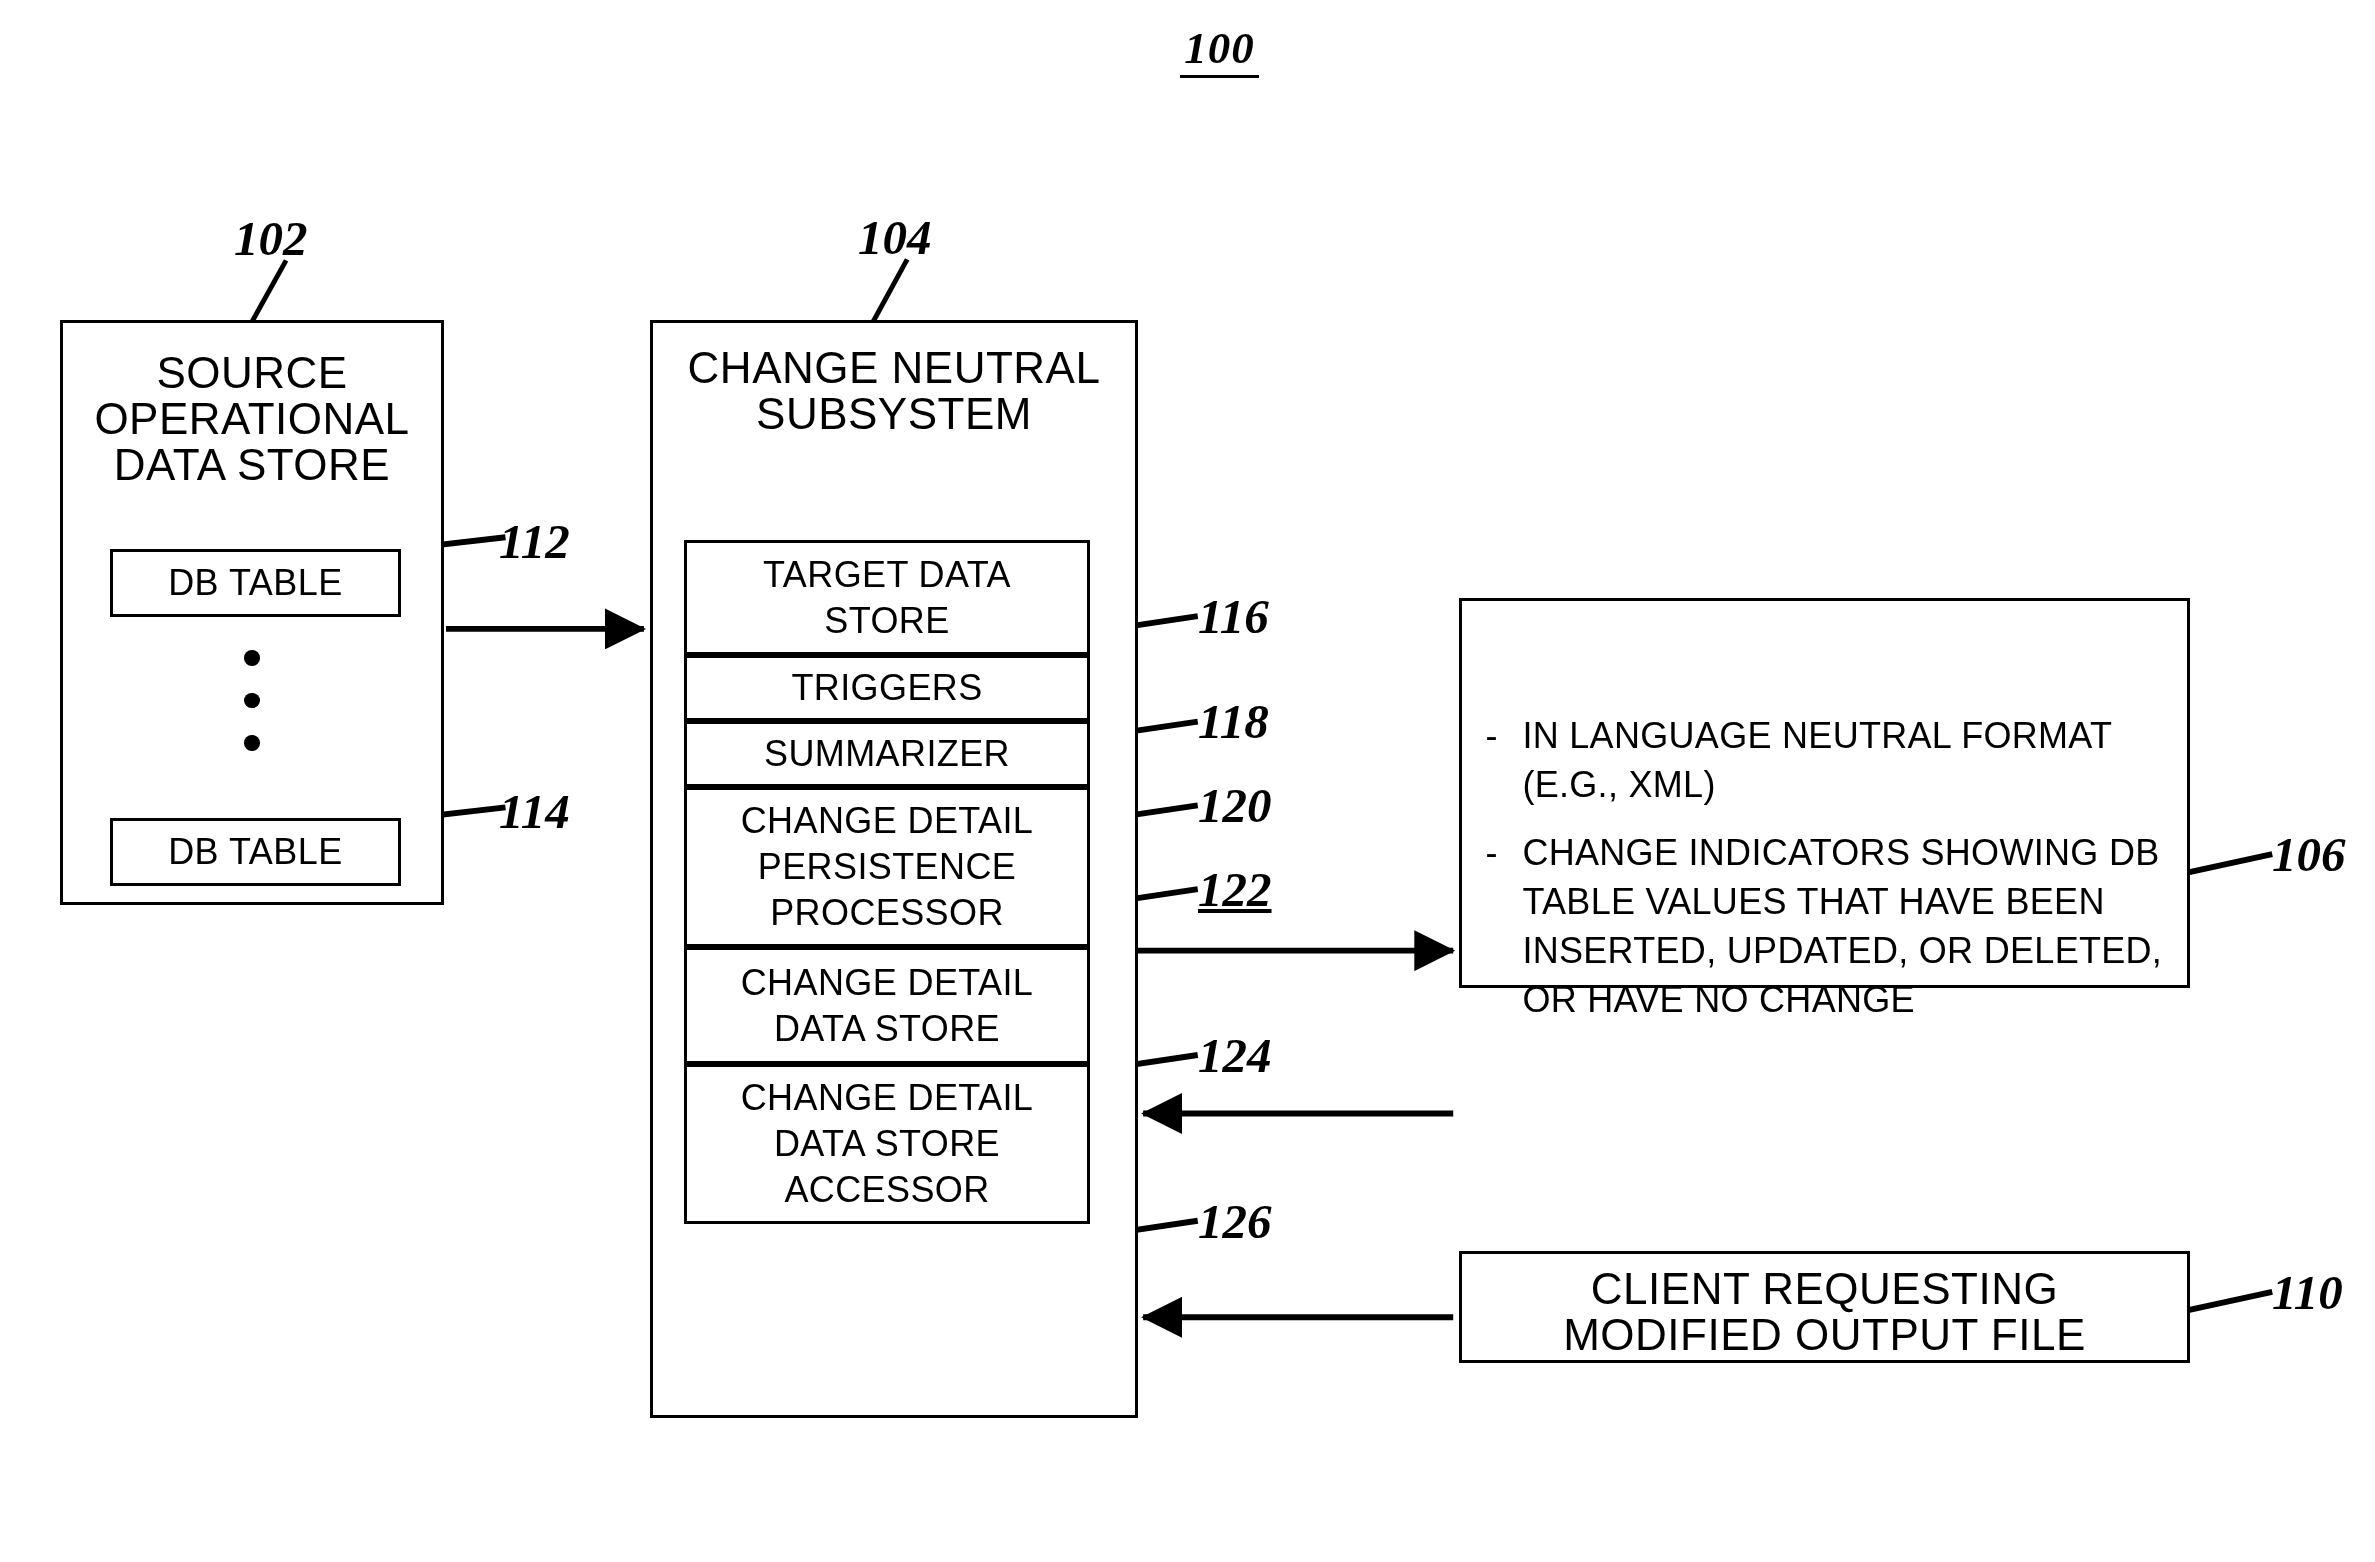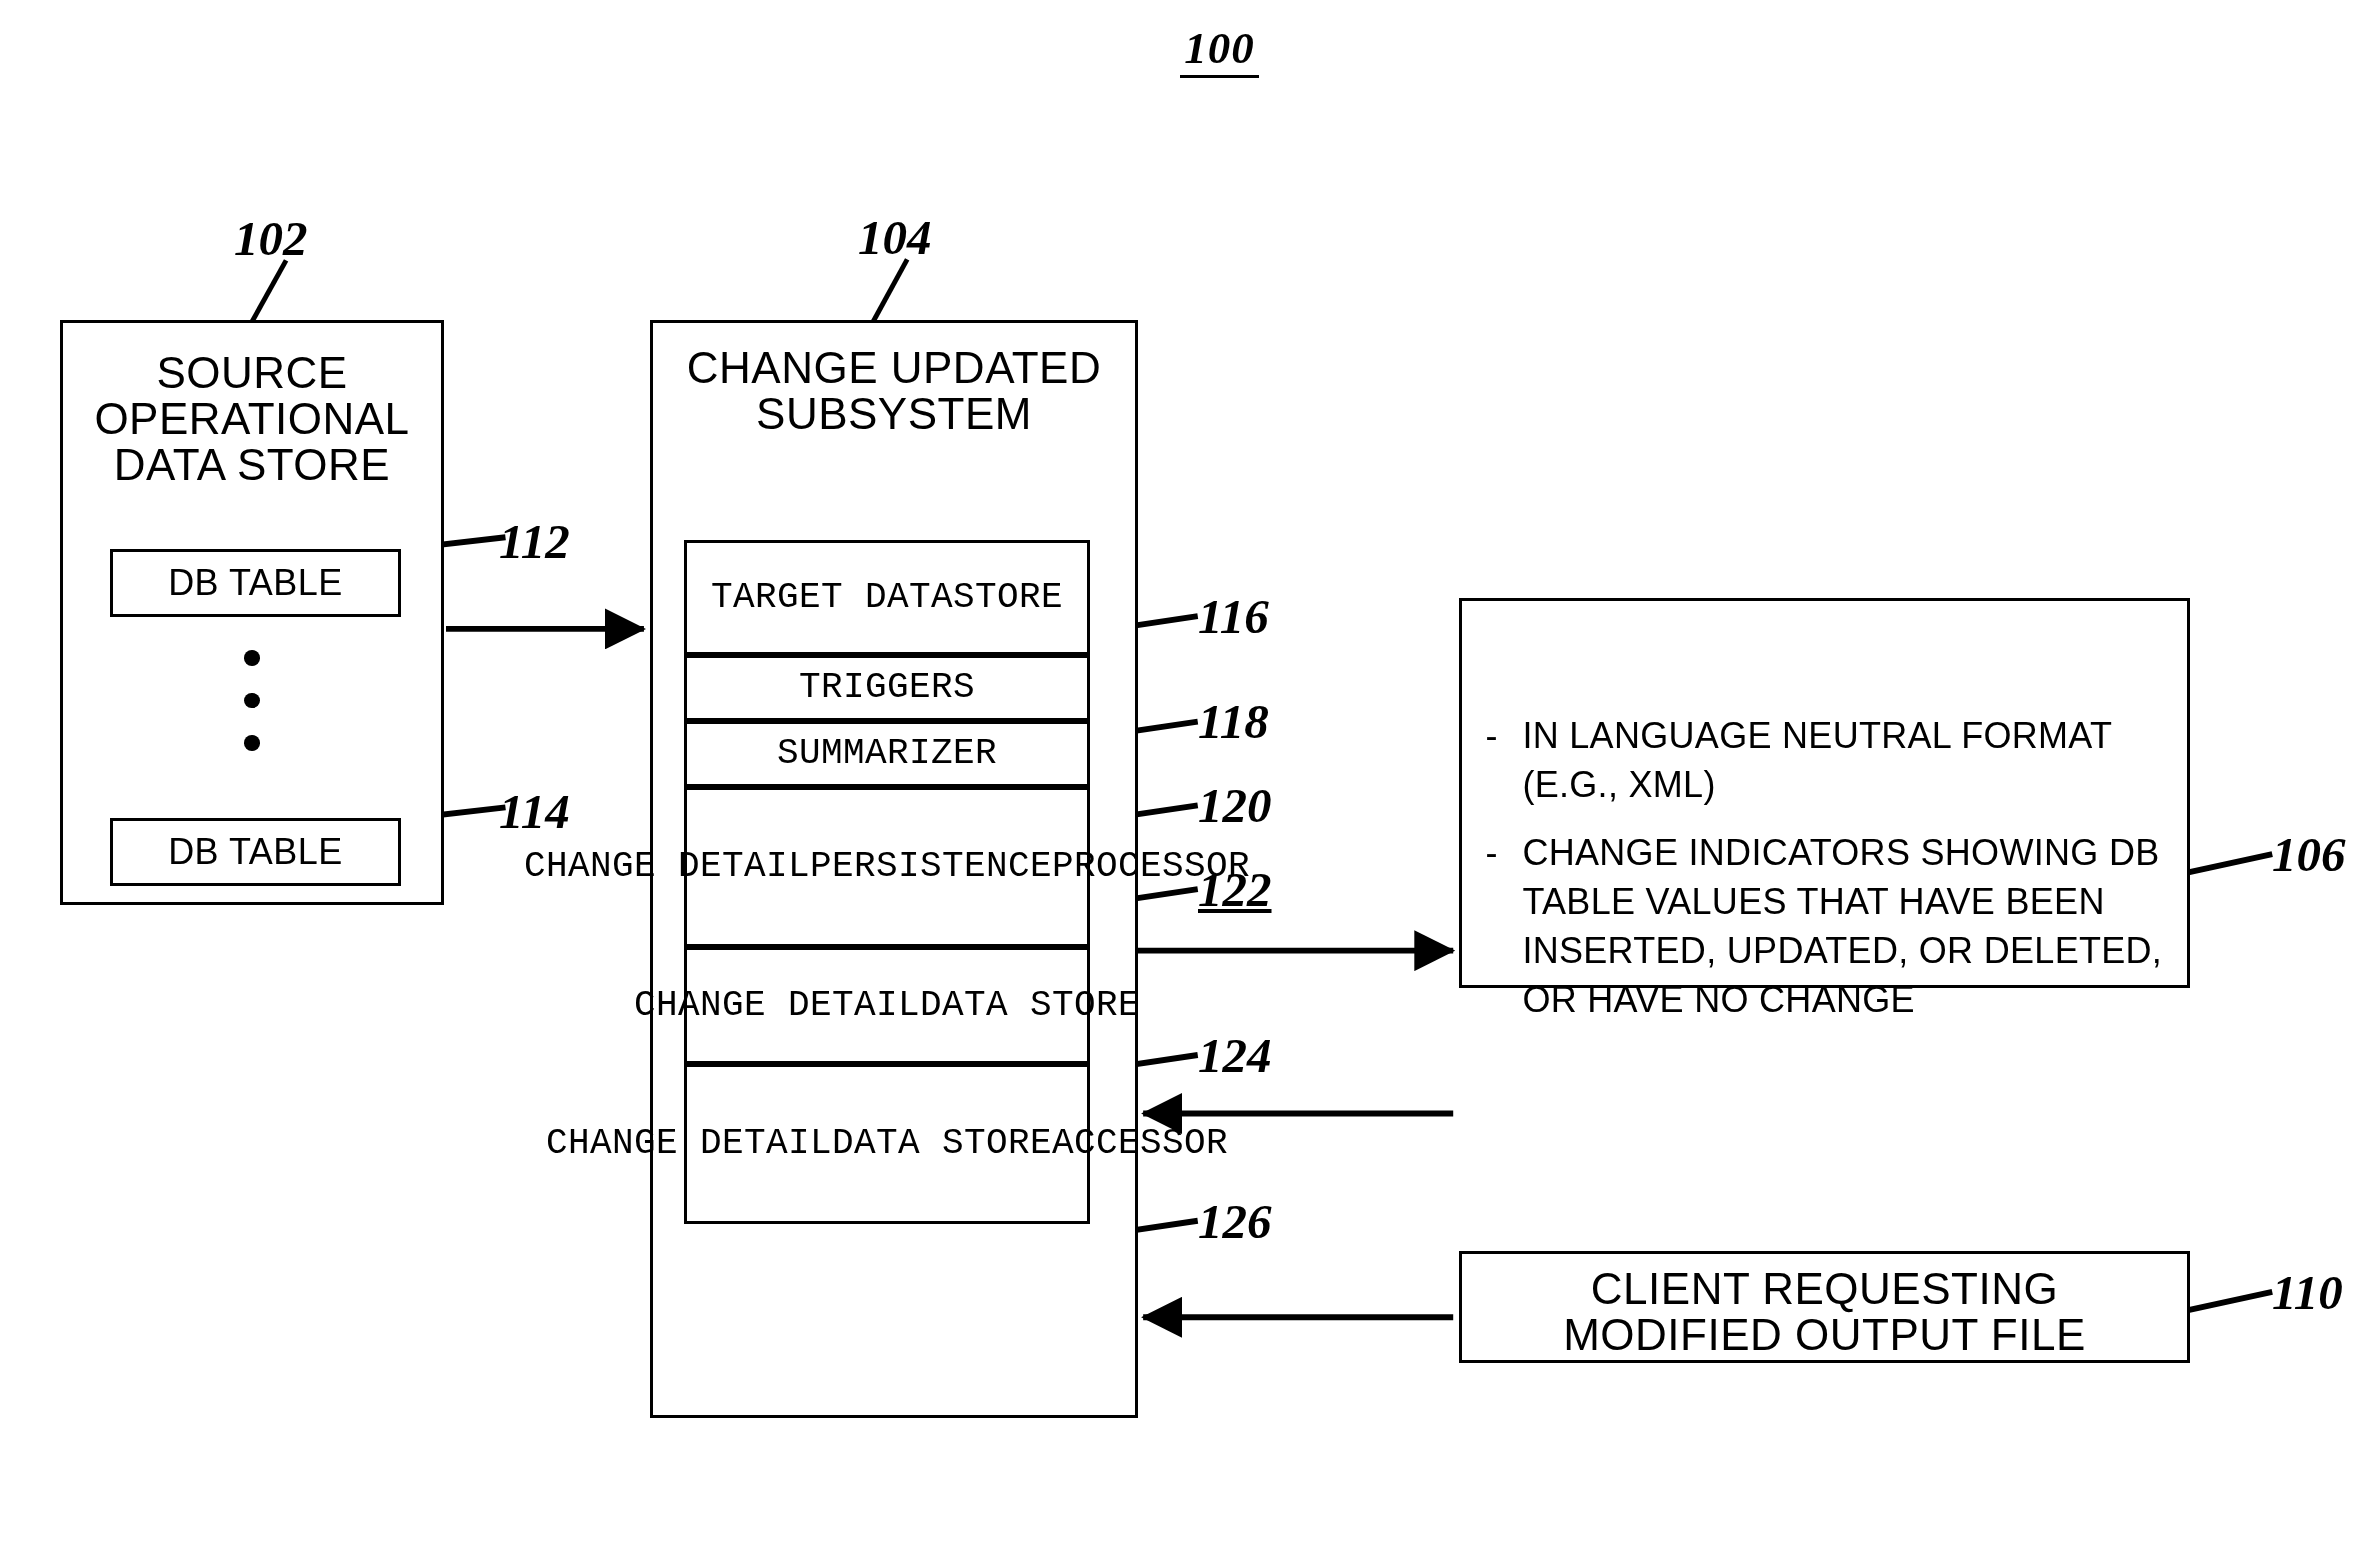--- a/index.html
+++ b/index.html
@@ -37,23 +37,23 @@
   #db-table-bottom{left:47px;top:495px;width:291px;height:68px;}
   .dots{position:absolute;left:0;right:0;display:flex;flex-direction:column;
         align-items:center;gap:27px;}
   .dots i{display:block;width:15.6px;height:15.6px;border-radius:50%;background:#000;}
 
   
   #ccs-box{left:650px;top:320px;width:488px;height:1098px;}
   #ccs-title{top:21.5px;}
   .stackrow{
     position:absolute;left:31px;width:406px;border:3.9px solid #000;
-    box-sizing:border-box;display:flex;flex-direction:row;
+    box-sizing:border-box;display:flex;flex-direction:column;
     align-items:center;justify-content:center;background:#fff;
-    font-size:36px;line-height:46px;letter-spacing:0.4px;text-align:center;font-family:Liberation Mono, monospace;
+    font-size:36px;line-height:46px;letter-spacing:0.4px;text-align:center;
   }
   .stackrow div{white-space:nowrap;}
 
   
   #output-box{left:1459px;top:598px;width:731px;height:390px;}
   #output-heading{
     position:absolute;left:0;right:0;top:21.5px;text-align:center;
     font-size:37px;letter-spacing:0.5px;
   }
   #output-heading span{border-bottom:3.9px solid #000;padding-bottom:2.9px;}
@@ -143,21 +143,21 @@
     <i></i>
   </div>
 
   <div class="dbtable" id="db-table-bottom">
     <span>DB TABLE</span>
   </div>
 </div>
 
 <div class="box" id="ccs-box">
   <div class="boxlabel" id="ccs-title">
-    <div>CHANGE UPDATED</div>
+    <div>CHANGE NEUTRAL</div>
     <div>SUBSYSTEM</div>
   </div>
 
   <div class="stackrow" style="top:217px;height:115px;">
     <div>TARGET DATA</div>
     <div>STORE</div>
   </div>
 
   <div class="stackrow" style="top:332px;height:66px;">
     <div>TRIGGERS</div>

